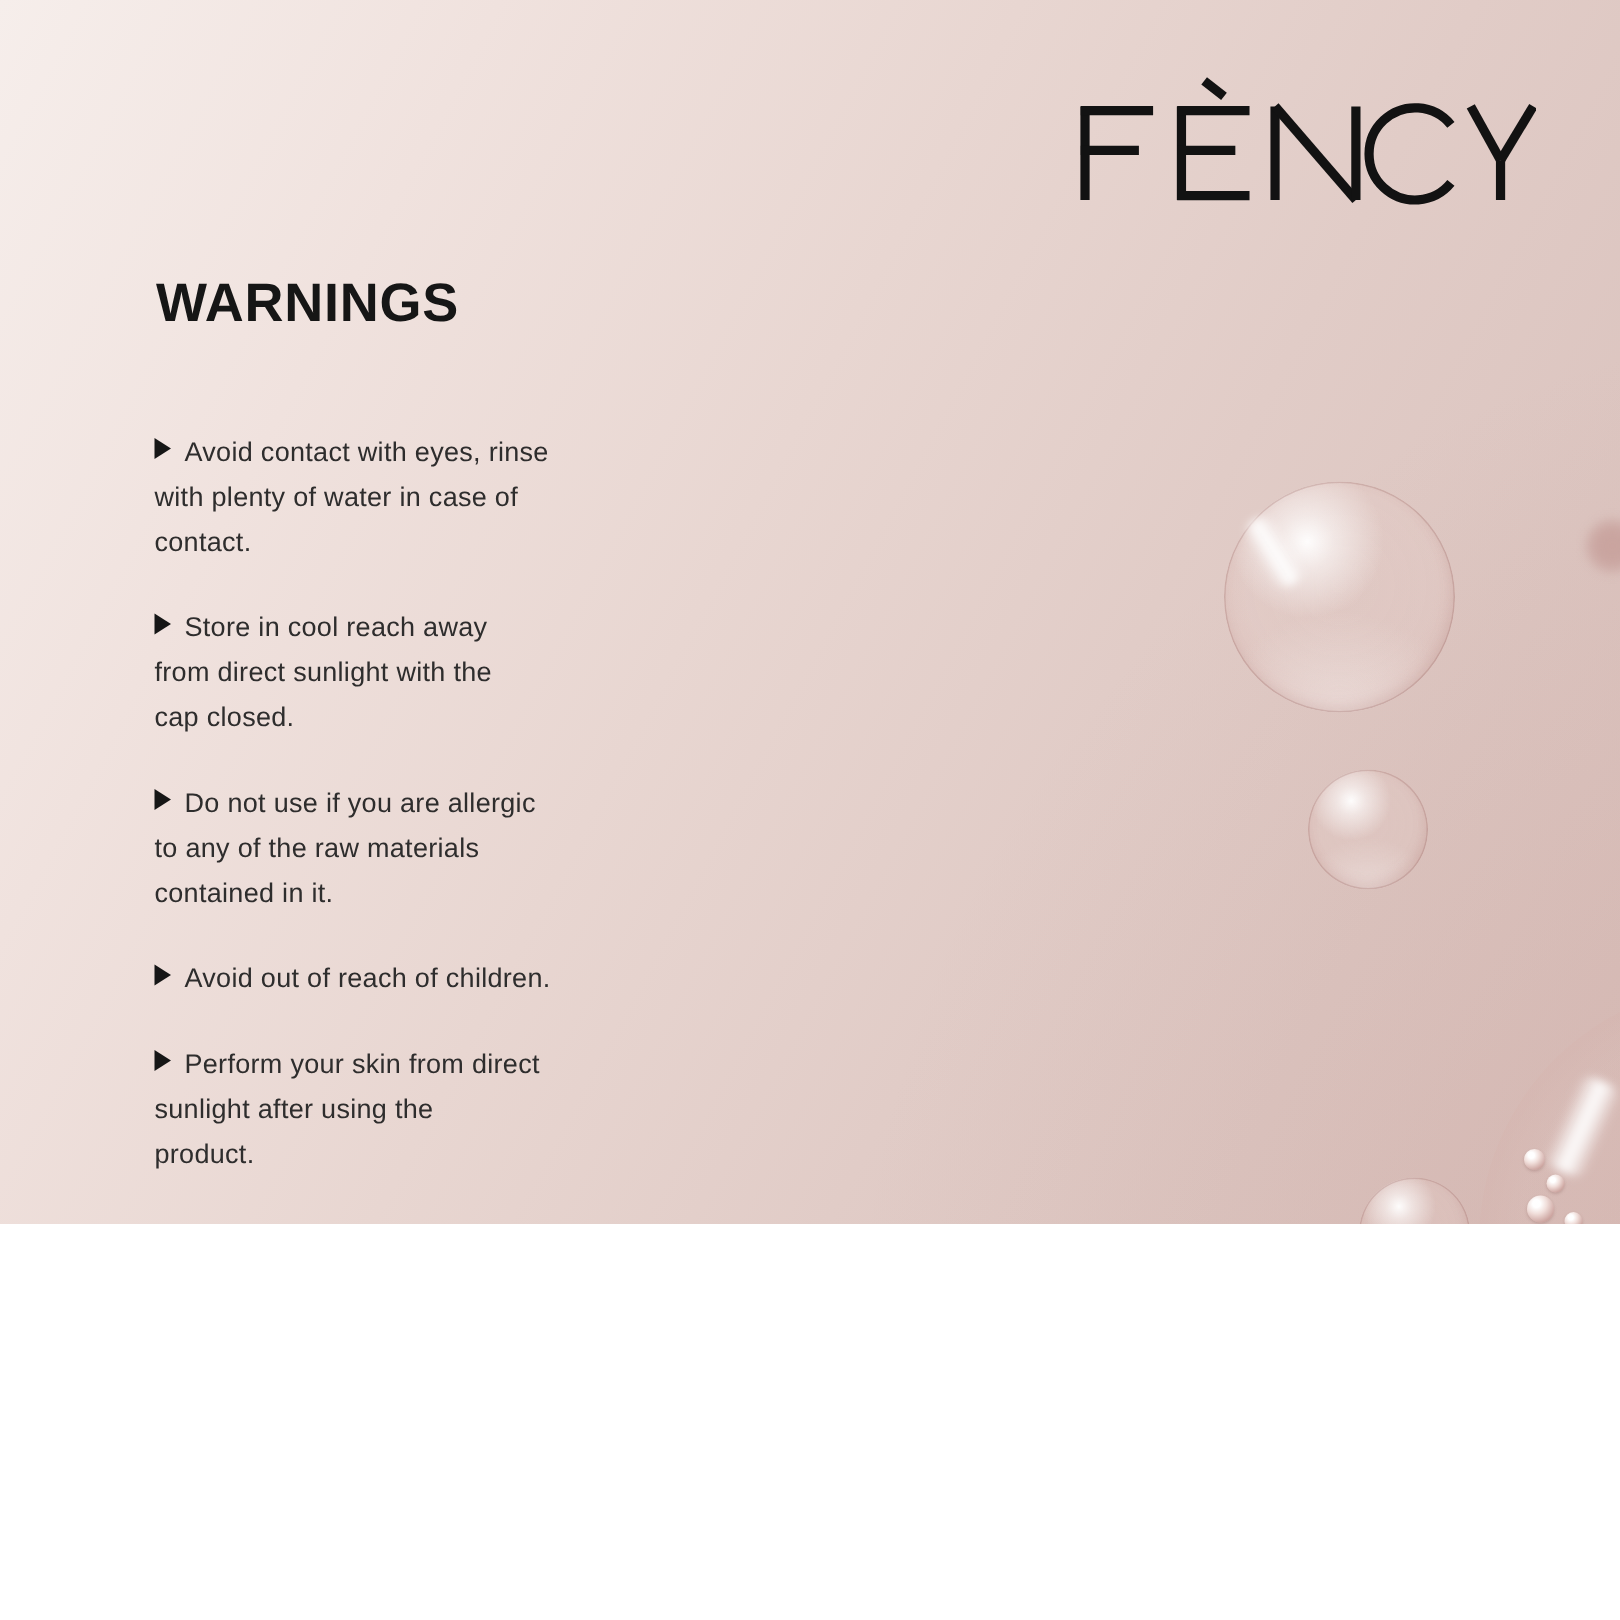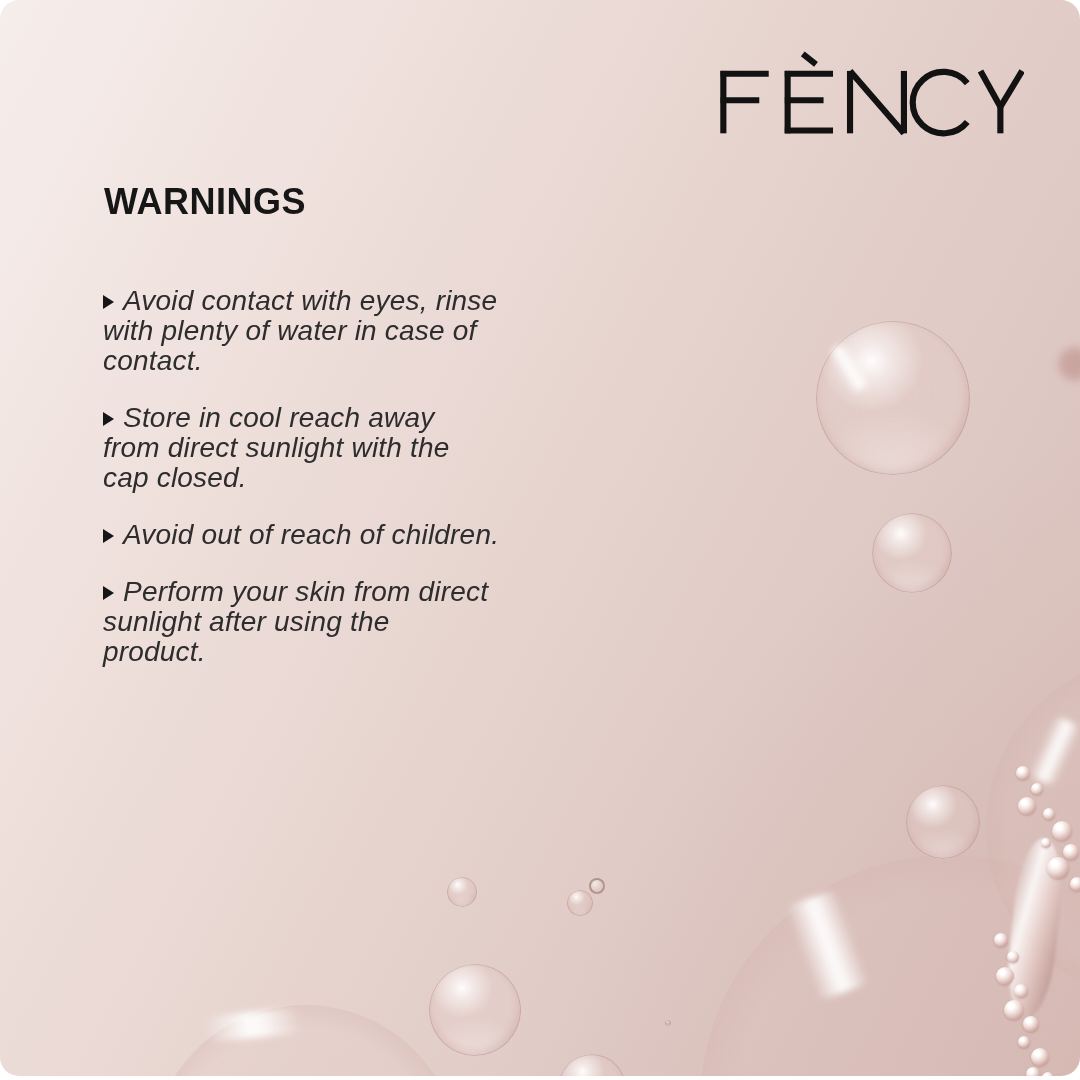--- a/index.html
+++ b/index.html
@@ -1,45 +1,44 @@
 <!DOCTYPE html>
 <html style="--bg-light: #F6EEEB; --bg-mid: #E8D6D1; --bg-dark: #D9BFBA; --ink: #161616; --body-ink: #2E2D2D; --logo-ink: #121212;"><head>
 <meta charset="utf-8">
 <style>
   html,body{margin:0;padding:0;background:#fff;}
   .canvas{
     position:relative;
-    width:1080px;height:1076px;
+    width:1080px;height:816px;
     overflow:hidden;
     font-family:"Liberation Sans", sans-serif;
     background:
       radial-gradient(circle at 118% 112%, rgba(196,156,150,.35) 0%, rgba(196,156,150,0) 45%),
       linear-gradient(118deg, var(--bg-light,#F6EEEB) 0%, #F0E2DE 22%, var(--bg-mid,#E8D6D1) 45%, #E1CCC7 65%, #DCC5C0 82%, var(--bg-dark,#D9BFBA) 100%);
-    border-radius: 19px;
   }
   .decor-layer{position:absolute;inset:0;z-index:1;}
   .content-layer{position:absolute;inset:0;z-index:2;}
 
   
   .logo{position:absolute;left:712px;top:50px;width:312px;height:91px;}
   .logo svg{display:block;width:100%;height:100%;}
   .logo path, .logo line{stroke:var(--logo-ink,#121212);stroke-width:6.5;fill:none;stroke-linecap:butt;}
   .sr-only{position:absolute;width:1px;height:1px;overflow:hidden;clip:rect(0 0 0 0);white-space:nowrap;}
 
   
   .warnings-title{
     position:absolute;left:104px;top:184px;
     font-size:36px;font-weight:700;letter-spacing:.5px;
     color:var(--ink,#161616);line-height:1;
   }
   .warnings-list{position:absolute;left:103px;top:286px;width:480px;}
   .warning-item{
     margin:0 0 27px 0;
-    font-size:28px;line-height:30px;font-weight:400;
-    color:var(--body-ink,#2E2D2D);letter-spacing:.2px;font-style:italic;
+    font-size:18px;line-height:30px;font-weight:400;
+    color:var(--body-ink,#2E2D2D);letter-spacing:.2px;
   }
   .warning-text{white-space:pre-line;}
   .tri{
     display:inline-block;width:0;height:0;
     border-left:11px solid var(--ink,#1c1c1c);
     border-top:7.5px solid transparent;
     border-bottom:7.5px solid transparent;
     margin-right:9px;transform:translateY(-1px);
   }
 
@@ -156,20 +155,23 @@
 
     <div class="warnings-title">WARNINGS</div>
 
     <div class="warnings-list" id="warning-list">
         <p class="warning-item"><span class="tri"></span><span class="warning-text">Avoid contact with eyes, rinse
 with plenty of water in case of
 contact.</span></p>
         <p class="warning-item"><span class="tri"></span><span class="warning-text">Store in cool reach away
 from direct sunlight with the
 cap closed.</span></p>
+        <p class="warning-item"><span class="tri"></span><span class="warning-text">Do not use if you are allergic
+to any of the raw materials
+contained in it.</span></p>
         <p class="warning-item"><span class="tri"></span><span class="warning-text">Avoid out of reach of children.</span></p>
         <p class="warning-item"><span class="tri"></span><span class="warning-text">Perform your skin from direct
 sunlight after using the
 product.</span></p>
       </div>
 
   </div>
 </div>
 
 </body></html>

